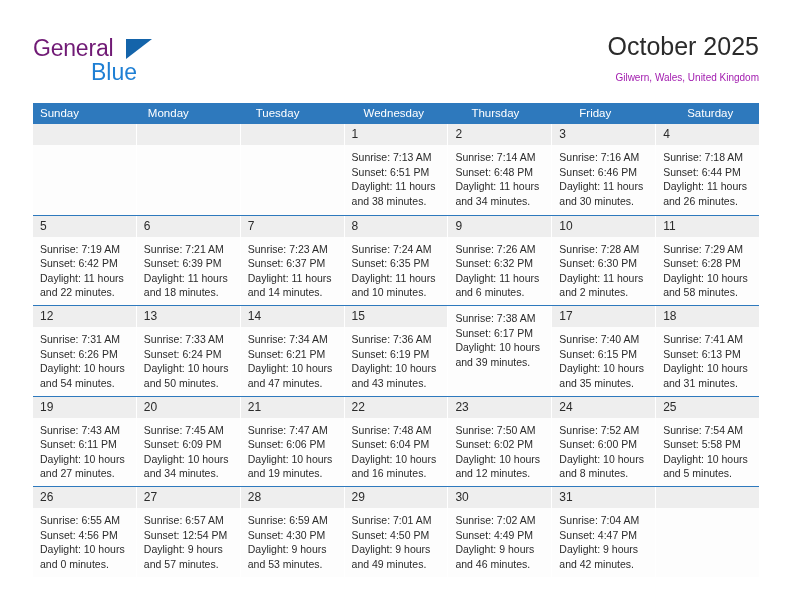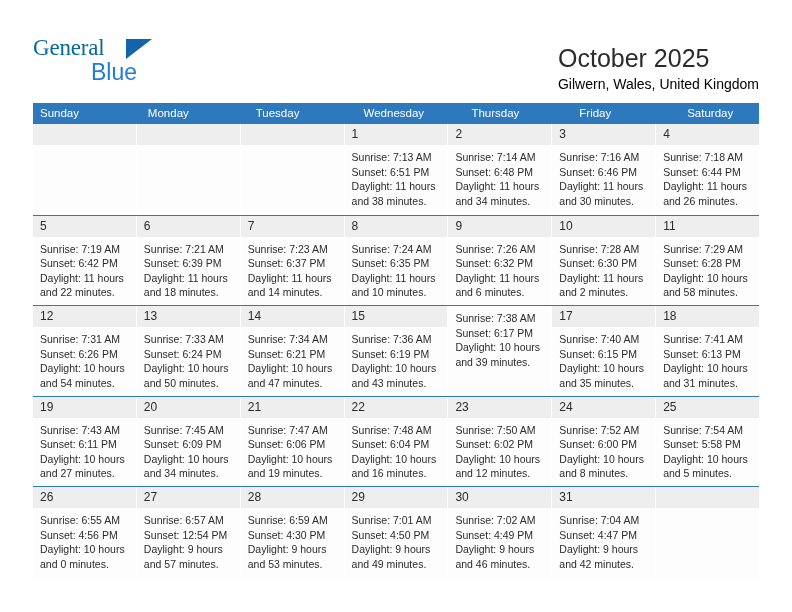--- a/index.html
+++ b/index.html
@@ -32,24 +32,23 @@
     left: 0;
     top: 7px;
     width: 180px;
     height: 56px;
   }
   .logo-general {
     position: absolute;
     left: 0;
     top: 0;
     font-size: 23px;
-    color: #0369a1;
+    color: #701a75;
     letter-spacing: -0.2px;
     line-height: 26px;
-    font-family: Liberation Serif, serif;
   }
   .logo-tri {
     position: absolute;
     left: 93px;
     top: 4px;
     width: 0;
     height: 0;
     border-left: 26px solid #1464aa;
     border-bottom: 20px solid transparent;
   }
@@ -58,32 +57,34 @@
     left: 58px;
     top: 24px;
     font-size: 23px;
     color: #1e7fd4;
     line-height: 26px;
   }
 
   .title-block {
     position: absolute;
     right: 0;
-    top: 14px;
+    top: 2px;
+    text-align: right;
   }
   .cal-title {
     font-size: 25px;
     color: #2b2b2b;
     line-height: 32px;
     white-space: nowrap;
   }
   .cal-subtitle {
-    font-size: 14px;
-    color: #000000;
+    font-size: 10px;
+    color: #a21caf;
     line-height: 20px;
+    margin-top: 6px;
     white-space: nowrap;
   }
 
   
   .calendar {
     position: absolute;
     left: 33px;
     top: 103px;
     width: 726px;
   }

